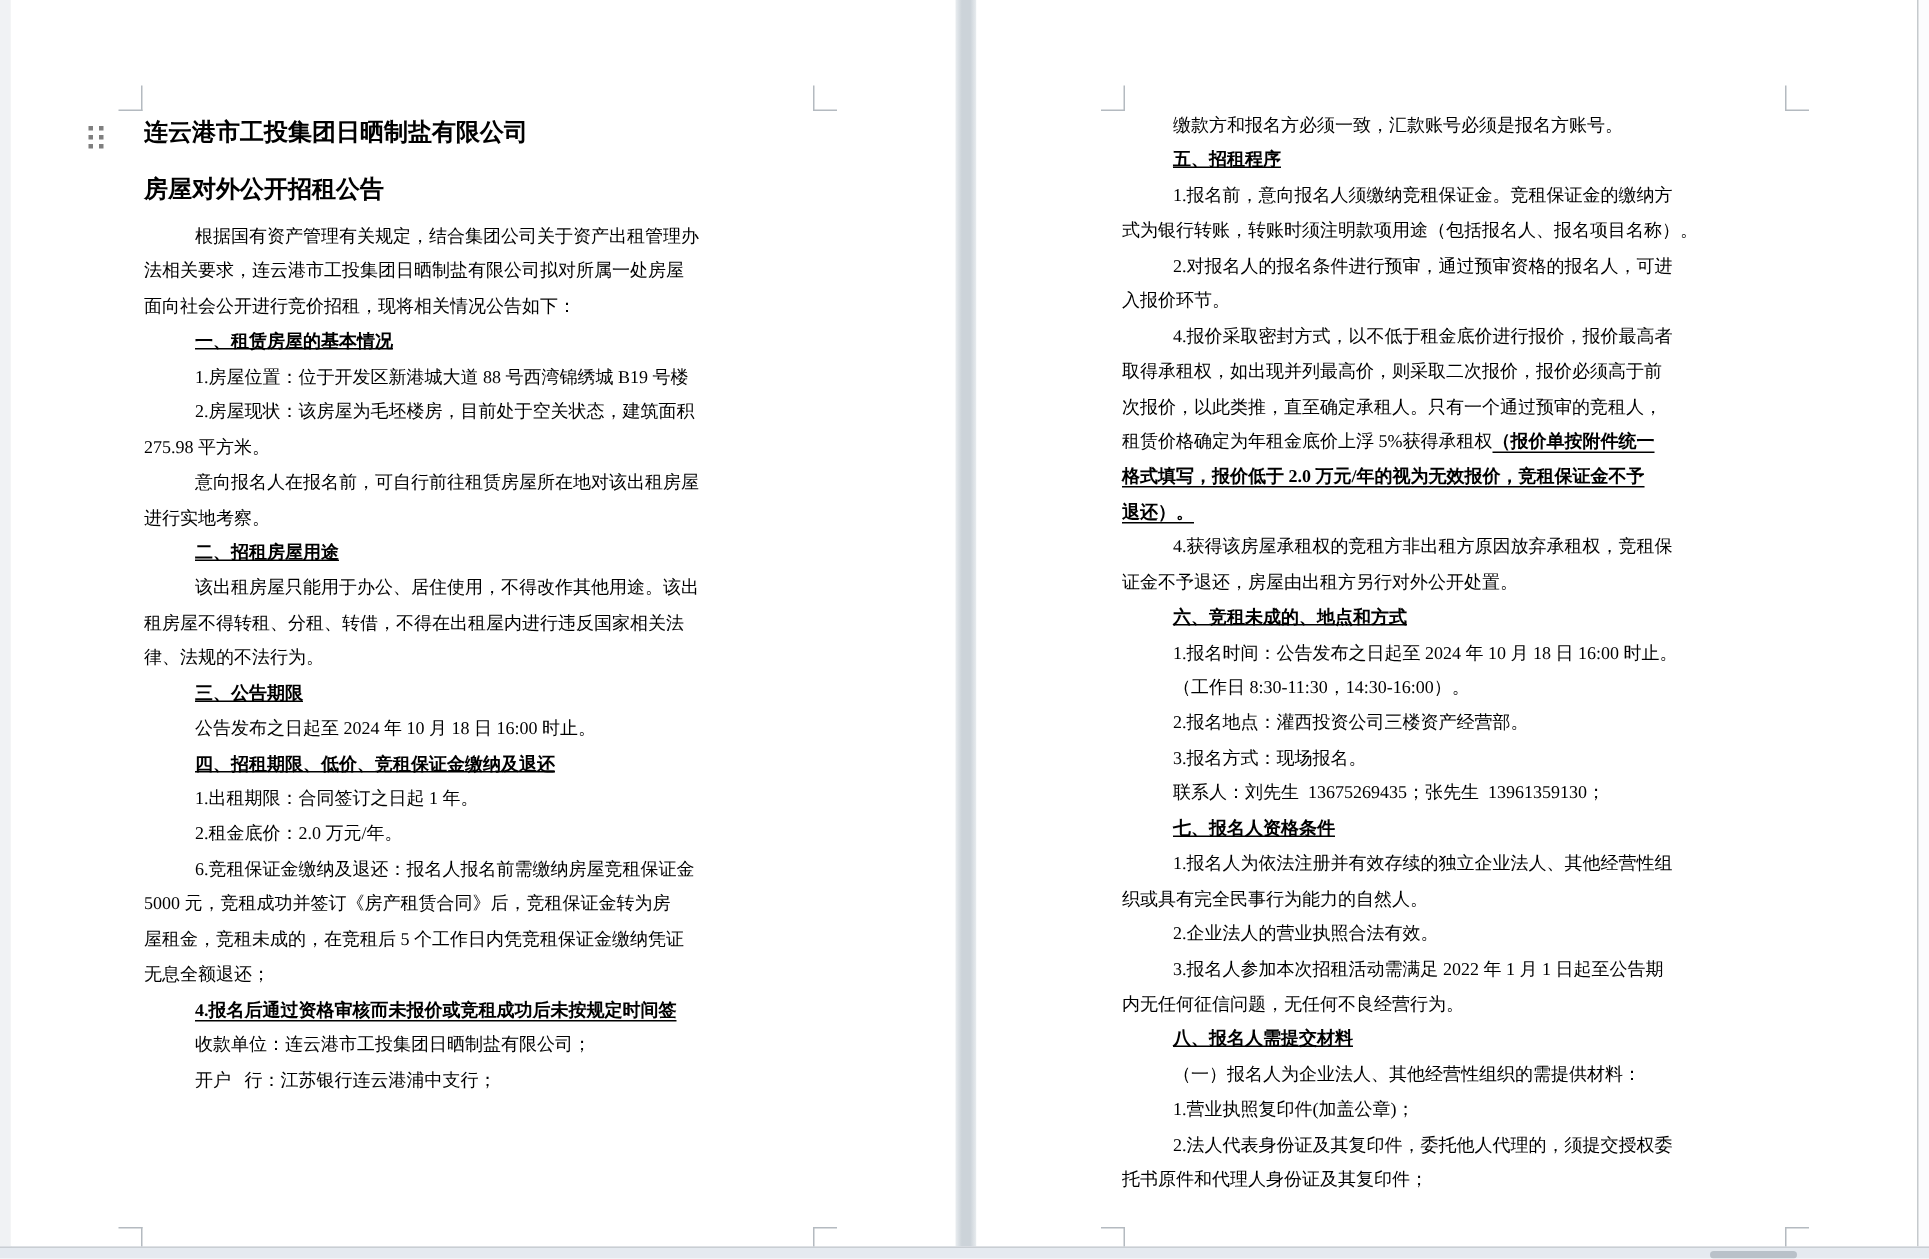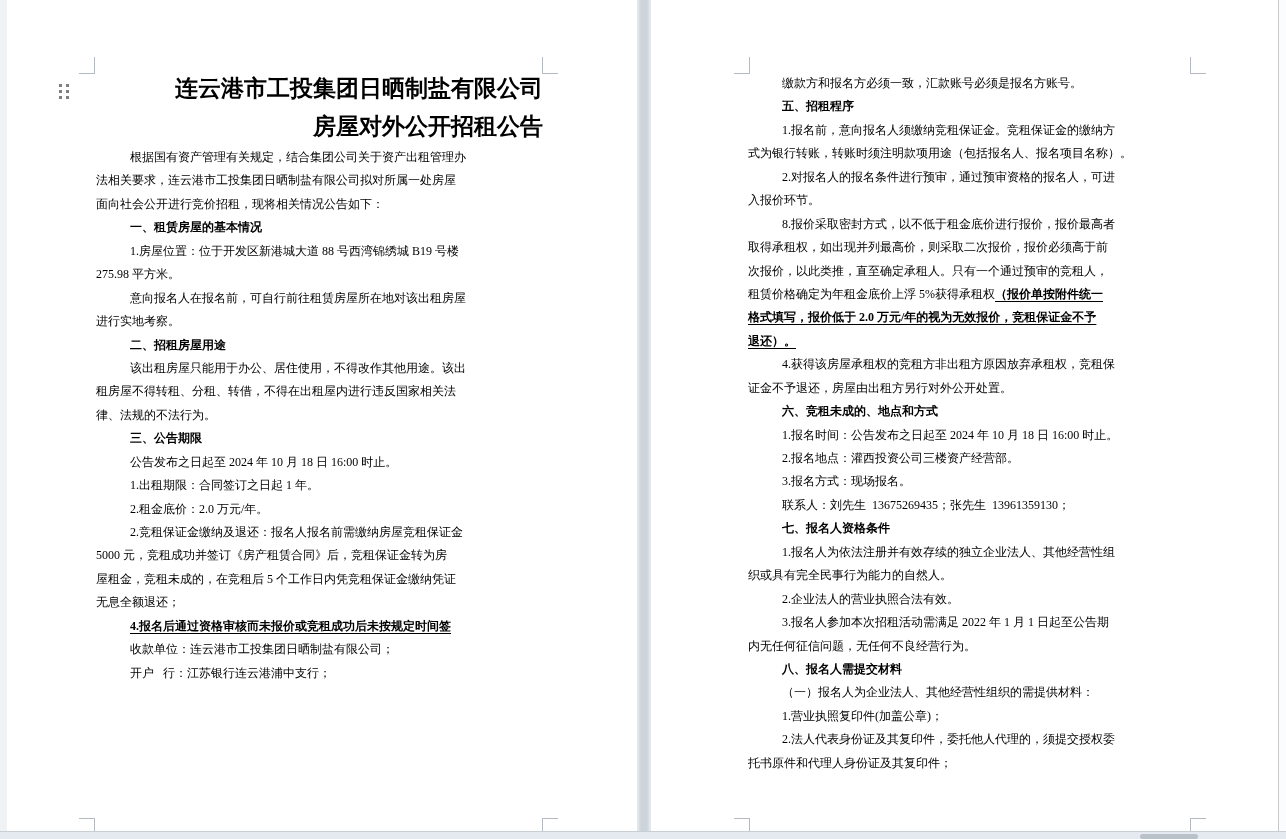--- a/index.html
+++ b/index.html
@@ -54,31 +54,31 @@
     display:grid;grid-template-columns:3px 3px;grid-auto-rows:3px;
     column-gap:4px;row-gap:3px;cursor:move;
   }
   .drag-handle span{width:3px;height:3px;background:#7f7f7f;display:block;}
 
   .content{position:absolute;}
   .page1 .content{left:89px;top:70px;width:447px;}
   .page2 .content{left:97px;top:72px;width:447px;}
 
   .doc-title{
-    font-size:23px;line-height:38px;font-weight:bold;
-    text-align:right;color:#000;white-space:pre;
+    font-size:16px;line-height:38px;font-weight:bold;
+    text-align:left;color:#000;white-space:pre;
   }
 
   .lines{width:100%;}
   .line{
     height:23.45px;line-height:23.45px;font-size:12px;color:#000;
     white-space:pre;letter-spacing:0;
   }
   .line.indent{padding-left:34px;}
-  .b{font-weight:bold;}
+  .b{font-weight:bold;text-decoration:underline;}
   .u{text-decoration:underline;text-underline-offset:3px;}
 </style>
 </head>
 <body>
 
 <div class="viewport">
 
   <div class="left-strip"></div>
 
   <div class="page page1">
@@ -98,32 +98,34 @@
 
     <div class="content">
       <div class="doc-title">连云港市工投集团日晒制盐有限公司</div>
       <div class="doc-title">房屋对外公开招租公告</div>
       <div class="lines">
           <div class="line indent"><span>根据国有资产管理有关规定，结合集团公司关于资产出租管理办</span></div>
           <div class="line"><span>法相关要求，连云港市工投集团日晒制盐有限公司拟对所属一处房屋</span></div>
           <div class="line"><span>面向社会公开进行竞价招租，现将相关情况公告如下：</span></div>
           <div class="line indent"><span class="b">一、租赁房屋的基本情况</span></div>
           <div class="line indent"><span>1.房屋位置：位于开发区新港城大道 88 号西湾锦绣城 B19 号楼</span></div>
+          <div class="line indent"><span>2.房屋现状：该房屋为毛坯楼房，目前处于空关状态，建筑面积</span></div>
           <div class="line"><span>275.98 平方米。</span></div>
           <div class="line indent"><span>意向报名人在报名前，可自行前往租赁房屋所在地对该出租房屋</span></div>
           <div class="line"><span>进行实地考察。</span></div>
           <div class="line indent"><span class="b">二、招租房屋用途</span></div>
           <div class="line indent"><span>该出租房屋只能用于办公、居住使用，不得改作其他用途。该出</span></div>
           <div class="line"><span>租房屋不得转租、分租、转借，不得在出租屋内进行违反国家相关法</span></div>
           <div class="line"><span>律、法规的不法行为。</span></div>
           <div class="line indent"><span class="b">三、公告期限</span></div>
           <div class="line indent"><span>公告发布之日起至 2024 年 10 月 18 日 16:00 时止。</span></div>
+          <div class="line indent"><span class="b">四、招租期限、低价、竞租保证金缴纳及退还</span></div>
           <div class="line indent"><span>1.出租期限：合同签订之日起 1 年。</span></div>
           <div class="line indent"><span>2.租金底价：2.0 万元/年。</span></div>
-          <div class="line indent"><span>2.竞租保证金缴纳及退还：报名人报名前需缴纳房屋竞租保证金</span></div>
+          <div class="line indent"><span>6.竞租保证金缴纳及退还：报名人报名前需缴纳房屋竞租保证金</span></div>
           <div class="line"><span>5000 元，竞租成功并签订《房产租赁合同》后，竞租保证金转为房</span></div>
           <div class="line"><span>屋租金，竞租未成的，在竞租后 5 个工作日内凭竞租保证金缴纳凭证</span></div>
           <div class="line"><span>无息全额退还；</span></div>
           <div class="line indent"><span class="b u">4.报名后通过资格审核而未报价或竞租成功后未按规定时间签</span></div>
           <div class="line indent"><span>收款单位：连云港市工投集团日晒制盐有限公司；</span></div>
           <div class="line indent"><span>开户   行：江苏银行连云港浦中支行；</span></div>
         </div>
     </div>
   </div>
 
@@ -136,30 +138,31 @@
     <div class="mark br" style="left:539px;top:818px;height:14px;"></div>
 
     <div class="content">
       <div class="lines">
           <div class="line indent"><span>缴款方和报名方必须一致，汇款账号必须是报名方账号。</span></div>
           <div class="line indent"><span class="b">五、招租程序</span></div>
           <div class="line indent"><span>1.报名前，意向报名人须缴纳竞租保证金。竞租保证金的缴纳方</span></div>
           <div class="line"><span>式为银行转账，转账时须注明款项用途（包括报名人、报名项目名称）。</span></div>
           <div class="line indent"><span>2.对报名人的报名条件进行预审，通过预审资格的报名人，可进</span></div>
           <div class="line"><span>入报价环节。</span></div>
-          <div class="line indent"><span>8.报价采取密封方式，以不低于租金底价进行报价，报价最高者</span></div>
+          <div class="line indent"><span>4.报价采取密封方式，以不低于租金底价进行报价，报价最高者</span></div>
           <div class="line"><span>取得承租权，如出现并列最高价，则采取二次报价，报价必须高于前</span></div>
           <div class="line"><span>次报价，以此类推，直至确定承租人。只有一个通过预审的竞租人，</span></div>
           <div class="line"><span>租赁价格确定为年租金底价上浮 5%获得承租权</span><span class="b u">（报价单按附件统一</span></div>
           <div class="line"><span class="b u">格式填写，报价低于 2.0 万元/年的视为无效报价，竞租保证金不予</span></div>
           <div class="line"><span class="b u">退还）。</span></div>
           <div class="line indent"><span>4.获得该房屋承租权的竞租方非出租方原因放弃承租权，竞租保</span></div>
           <div class="line"><span>证金不予退还，房屋由出租方另行对外公开处置。</span></div>
           <div class="line indent"><span class="b">六、竞租未成的、地点和方式</span></div>
           <div class="line indent"><span>1.报名时间：公告发布之日起至 2024 年 10 月 18 日 16:00 时止。</span></div>
+          <div class="line indent"><span>（工作日 8:30-11:30，14:30-16:00）。</span></div>
           <div class="line indent"><span>2.报名地点：灌西投资公司三楼资产经营部。</span></div>
           <div class="line indent"><span>3.报名方式：现场报名。</span></div>
           <div class="line indent"><span>联系人：刘先生  13675269435；张先生  13961359130；</span></div>
           <div class="line indent"><span class="b">七、报名人资格条件</span></div>
           <div class="line indent"><span>1.报名人为依法注册并有效存续的独立企业法人、其他经营性组</span></div>
           <div class="line"><span>织或具有完全民事行为能力的自然人。</span></div>
           <div class="line indent"><span>2.企业法人的营业执照合法有效。</span></div>
           <div class="line indent"><span>3.报名人参加本次招租活动需满足 2022 年 1 月 1 日起至公告期</span></div>
           <div class="line"><span>内无任何征信问题，无任何不良经营行为。</span></div>
           <div class="line indent"><span class="b">八、报名人需提交材料</span></div>

